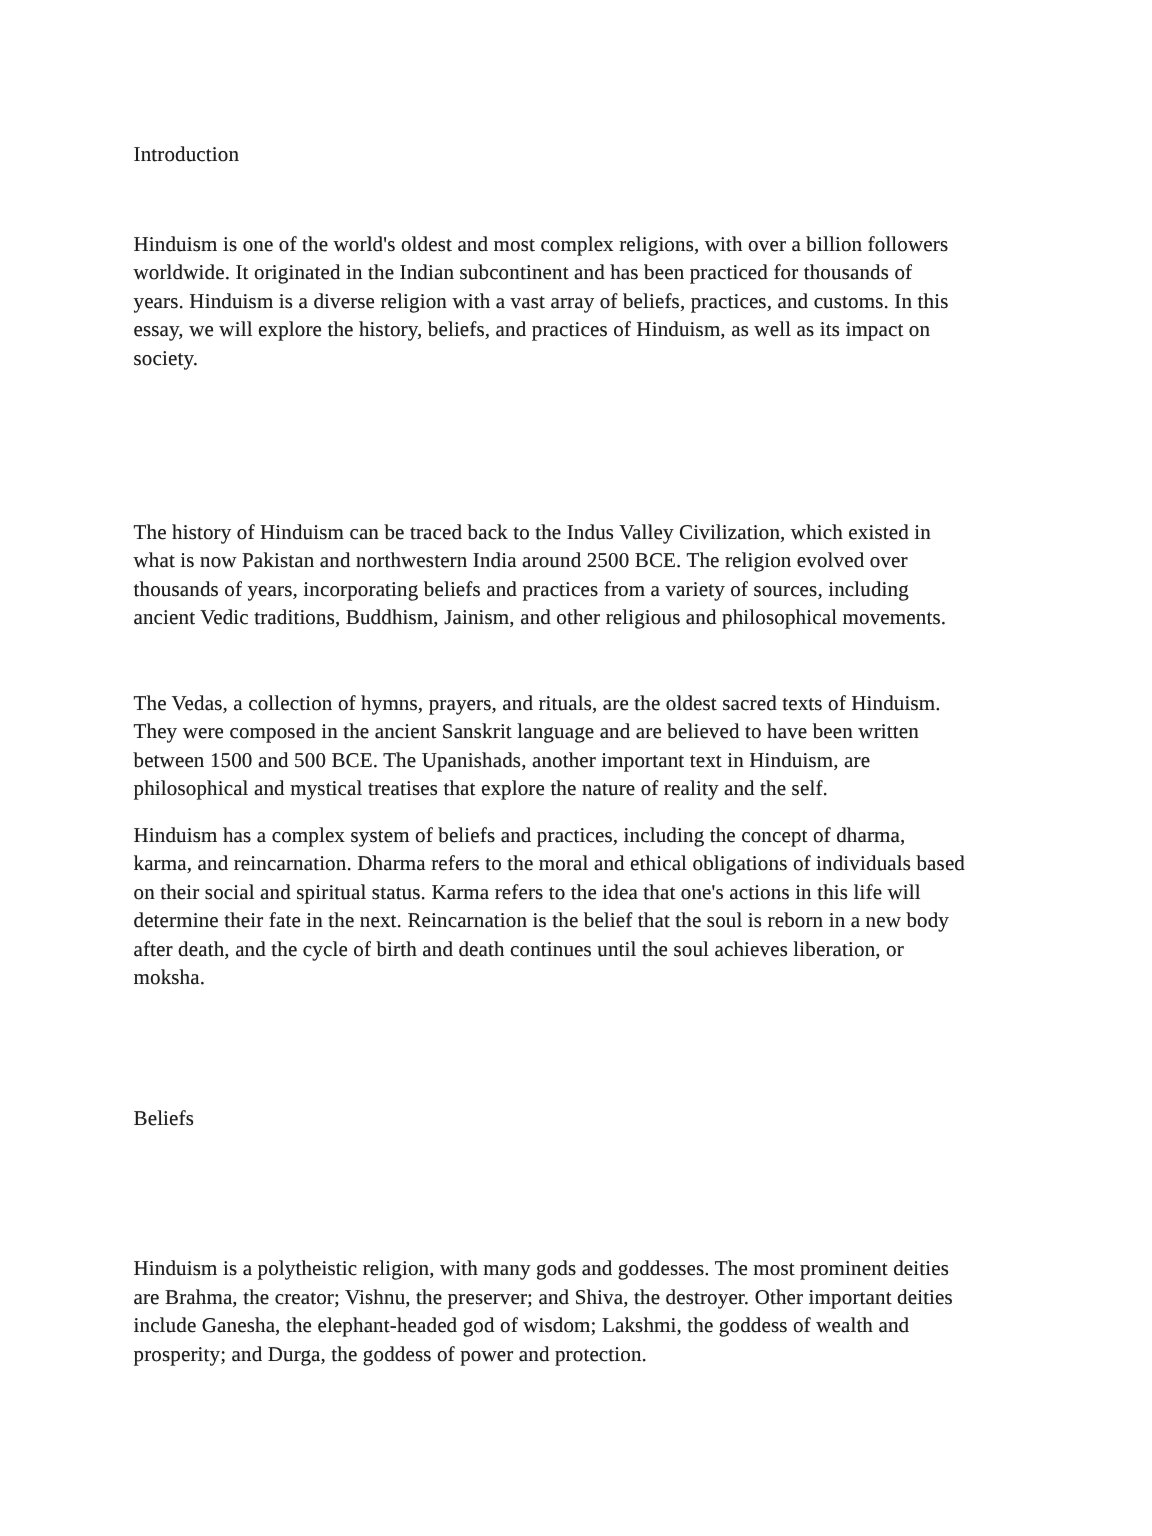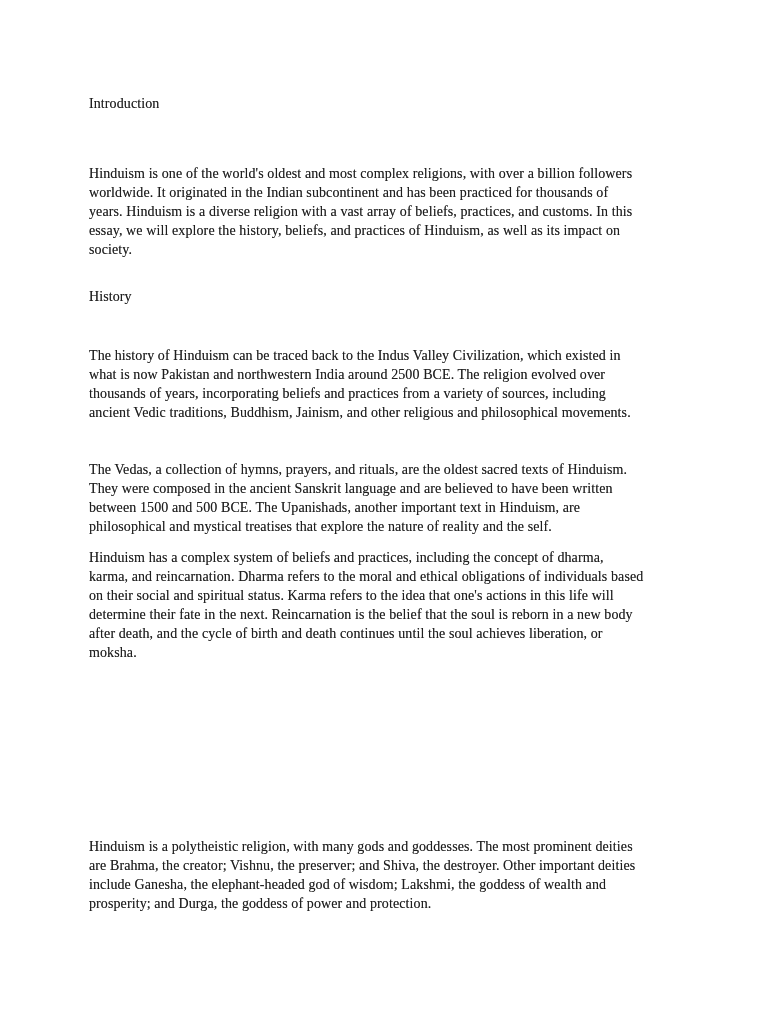--- a/index.html
+++ b/index.html
@@ -33,44 +33,44 @@
     text-shadow: 0 0 0.5px rgba(30,30,30,0.55);
   }
 </style>
 </head>
 <body>
 
 <div class="page">
 
   <h2 class="heading" style="top:94px">Introduction</h2>
 
-  <p class="para" style="top:164px">Hinduism is one of the world's oldest and most complex religions, with over a billion followers
+  <p class="para" style="top:154px">Hinduism is one of the world's oldest and most complex religions, with over a billion followers
 worldwide. It originated in the Indian subcontinent and has been practiced for thousands of
 years. Hinduism is a diverse religion with a vast array of beliefs, practices, and customs. In this
 essay, we will explore the history, beliefs, and practices of Hinduism, as well as its impact on
 society.</p>
 
-  <h2 class="heading" style="top:287px">History</h2>
 
   <p class="para" style="top:346px">The history of Hinduism can be traced back to the Indus Valley Civilization, which existed in
 what is now Pakistan and northwestern India around 2500 BCE. The religion evolved over
 thousands of years, incorporating beliefs and practices from a variety of sources, including
 ancient Vedic traditions, Buddhism, Jainism, and other religious and philosophical movements.</p>
 
   <p class="para" style="top:460px">The Vedas, a collection of hymns, prayers, and rituals, are the oldest sacred texts of Hinduism.
 They were composed in the ancient Sanskrit language and are believed to have been written
 between 1500 and 500 BCE. The Upanishads, another important text in Hinduism, are
 philosophical and mystical treatises that explore the nature of reality and the self.</p>
 
   <p class="para" style="top:548px">Hinduism has a complex system of beliefs and practices, including the concept of dharma,
 karma, and reincarnation. Dharma refers to the moral and ethical obligations of individuals based
 on their social and spiritual status. Karma refers to the idea that one's actions in this life will
 determine their fate in the next. Reincarnation is the belief that the soul is reborn in a new body
 after death, and the cycle of birth and death continues until the soul achieves liberation, or
 moksha.</p>
 
+  <h2 class="heading" style="top:737px">Beliefs</h2>
 
   <p class="para" style="top:837px">Hinduism is a polytheistic religion, with many gods and goddesses. The most prominent deities
 are Brahma, the creator; Vishnu, the preserver; and Shiva, the destroyer. Other important deities
 include Ganesha, the elephant-headed god of wisdom; Lakshmi, the goddess of wealth and
 prosperity; and Durga, the goddess of power and protection.</p>
 
 </div>
 
 </body></html>

